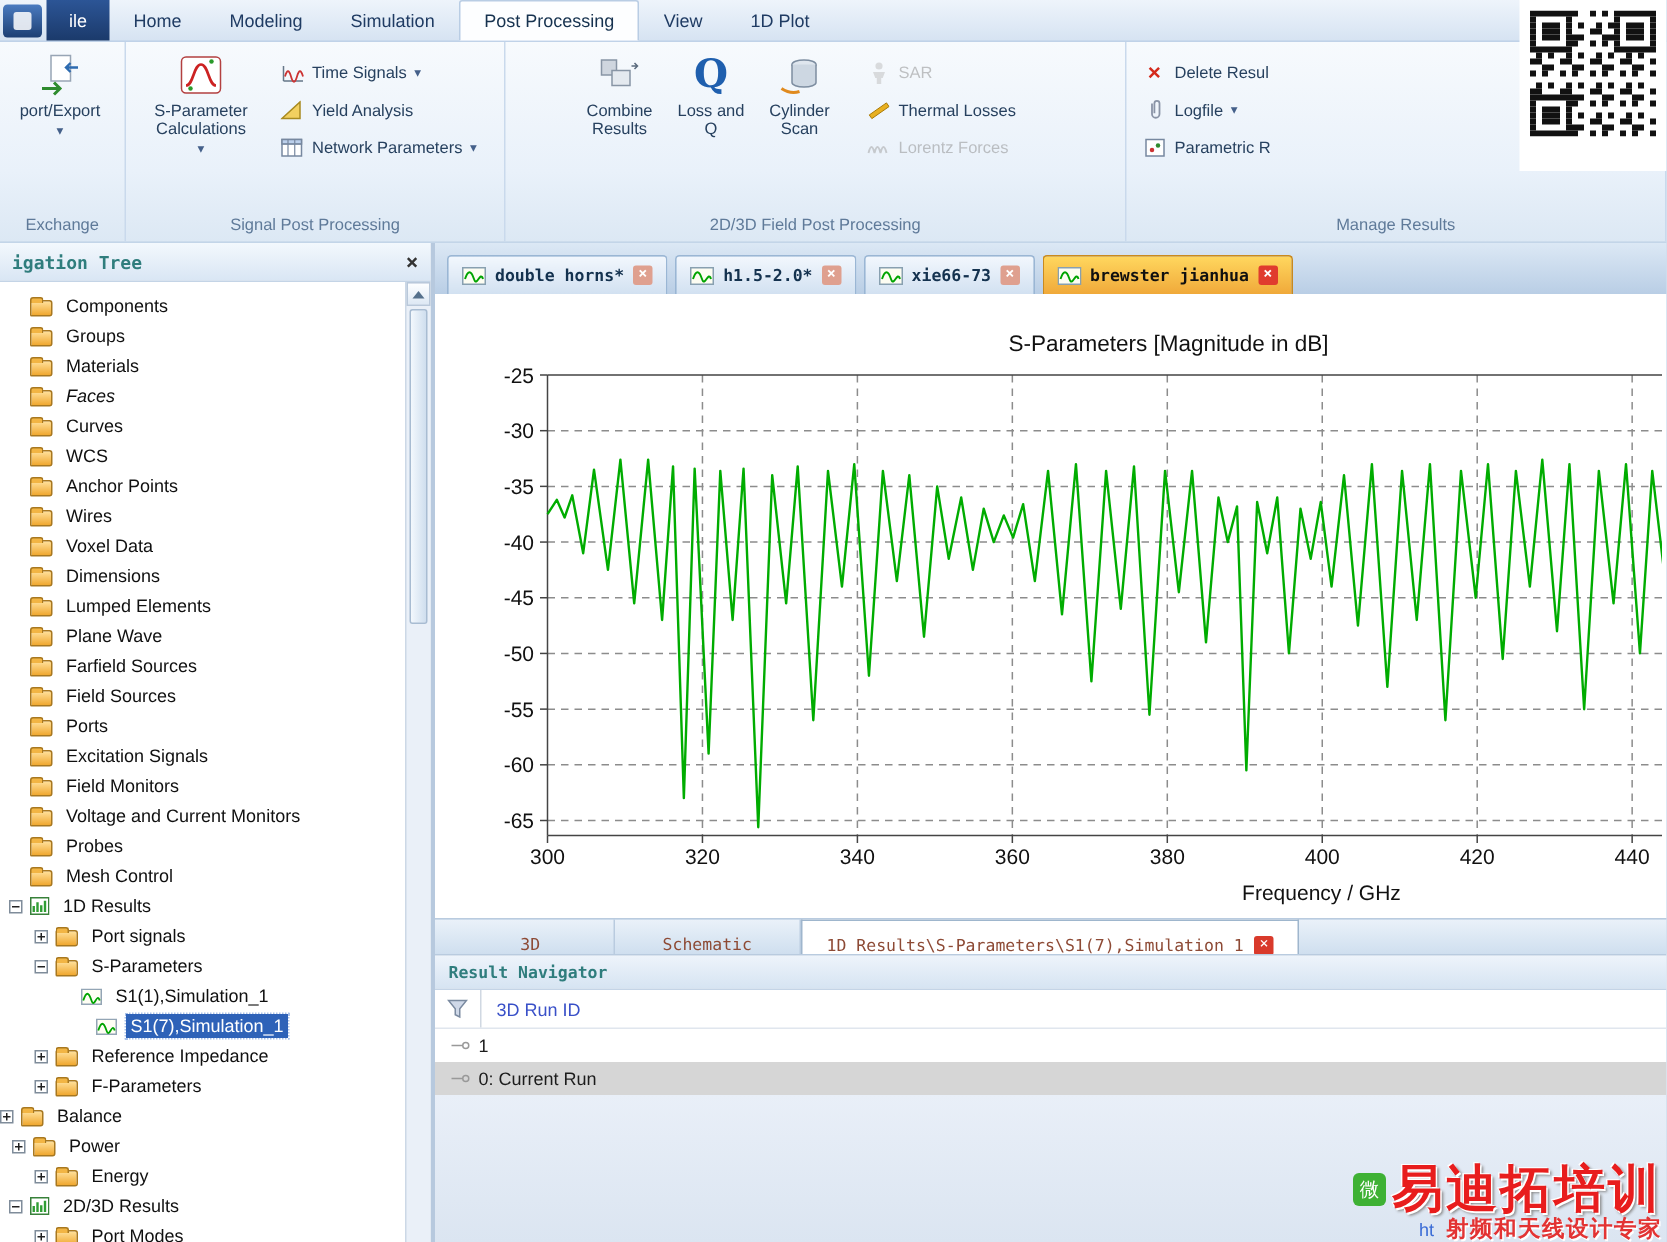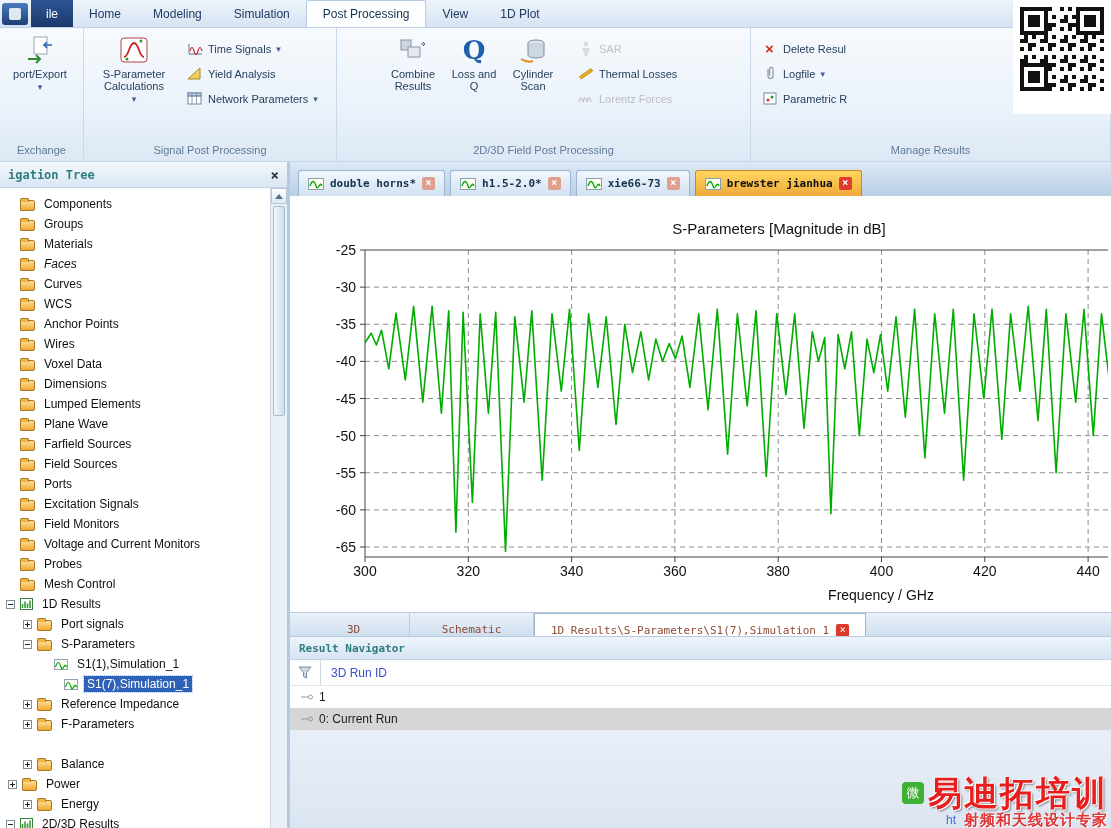--- a/index.html
+++ b/index.html
@@ -673,21 +673,21 @@
           <div class="trow" style="padding-left: 23px;">
             <span class="exp plus"></span>
             <span class="icon-folder"></span>
             <span class="tlabel">Reference Impedance</span>
           </div>
           <div class="trow" style="padding-left: 23px;">
             <span class="exp plus"></span>
             <span class="icon-folder"></span>
             <span class="tlabel">F-Parameters</span>
           </div>
-          <div class="trow" style="padding-left: 23px; margin-top: 20px;">
+          <div class="trow" style="">
             <span class="exp plus"></span>
             <span class="icon-folder"></span>
             <span class="tlabel">Balance</span>
           </div>
           <div class="trow" style="padding-left: 8px;">
             <span class="exp plus"></span>
             <span class="icon-folder"></span>
             <span class="tlabel">Power</span>
           </div>
           <div class="trow" style="padding-left: 23px;">

